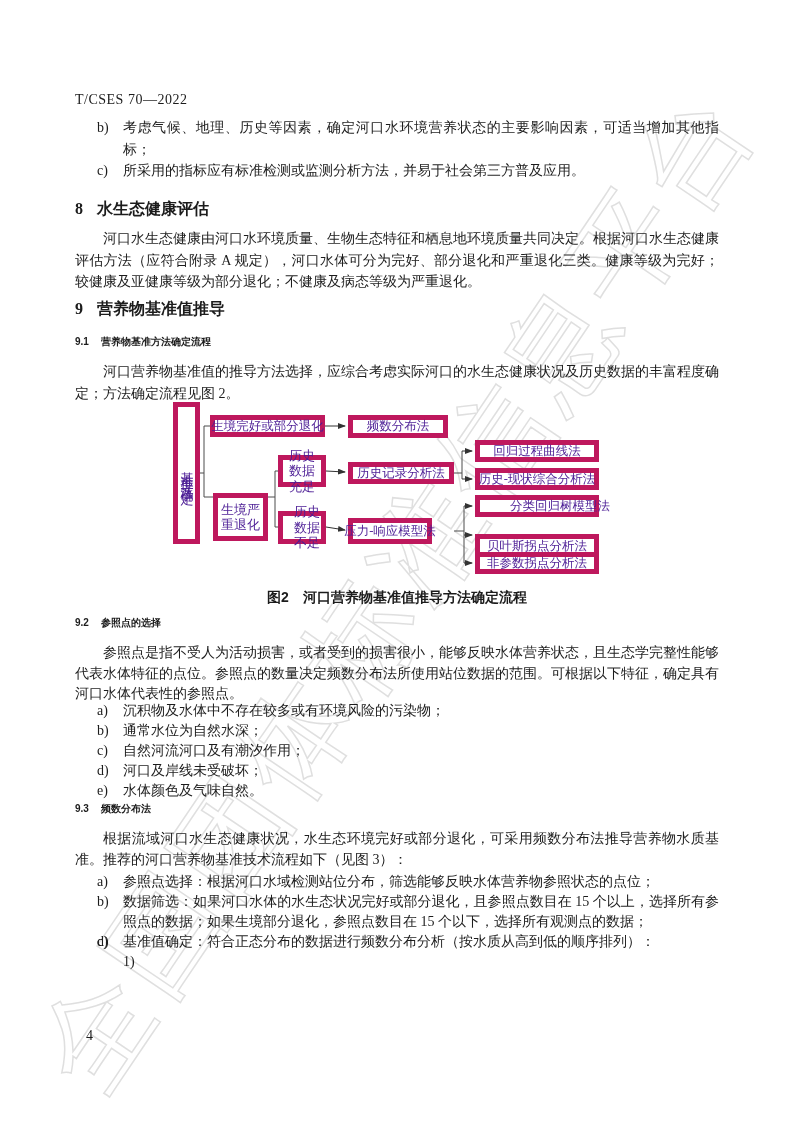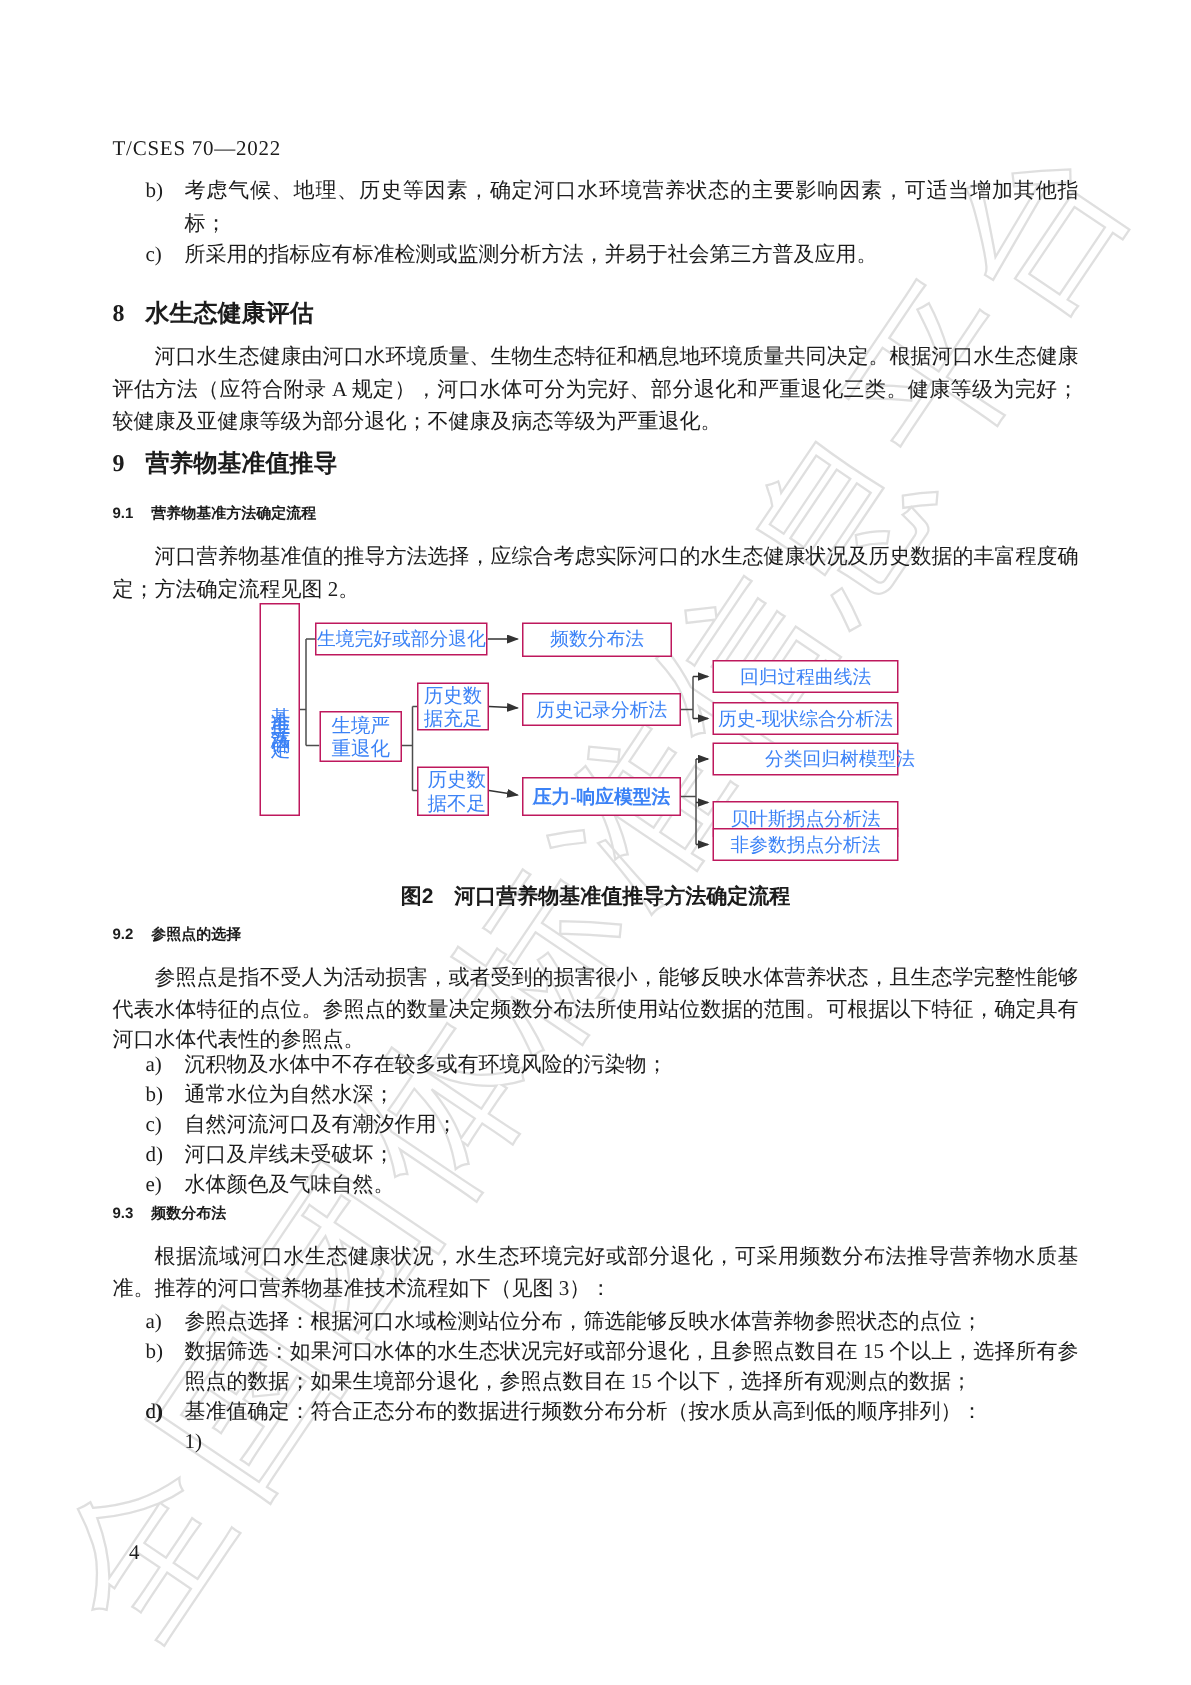--- a/index.html
+++ b/index.html
@@ -16,23 +16,23 @@
   .subheading .num{margin-right:12px;}
   .para{font-size:14px;line-height:21.5px;text-align:justify;text-indent:28px;}
   .item{position:relative;padding-left:48px;font-size:14px;line-height:20px;text-align:justify;}
   .item>.lbl{position:absolute;left:22px;top:0;}
   .subitem{position:relative;padding-left:70px;font-size:14px;line-height:20px;text-align:justify;}
   .subitem>.lbl{position:absolute;left:48px;top:0;}
 
   
   .fig{left:75px;top:402px;width:644px;height:176px;}
   .node{
-    position:absolute;border:1px solid #be185d;background:#fff;box-sizing:border-box;
+    position:absolute;border:5px solid #be185d;background:#fff;box-sizing:border-box;
     display:flex;align-items:center;justify-content:center;
-    font-size:12.5px;color:#3b82f6;
+    font-size:12.5px;color:#4c1d95;
   }
   .node.nowrap{white-space:nowrap;}
   .node.multi{line-height:15.5px;text-align:center;font-size:13px;padding:1px;}
   .node.vert{writing-mode:vertical-lr;text-orientation:upright;font-size:13px;letter-spacing:3px;padding:4px 0;}
   svg.connectors{position:absolute;left:0;top:0;width:644px;height:176px;overflow:visible;}
   .caption{left:75px;width:644px;top:589px;text-align:center;
     font-family:"Liberation Sans","DejaVu Sans",sans-serif;font-weight:700;font-size:14px;}
   .caption .cap-title{margin-left:14px;}
 
   .page-num{left:86px;top:1028px;font-size:14px;}
@@ -91,25 +91,25 @@
     <path d="M251,125 L270,128" stroke="#333" stroke-width="1" fill="none" marker-end="url(#arw)"></path>
     <path d="M387,49 H397" stroke="#333" stroke-width="1" fill="none" marker-end="url(#arw)"></path>
     <path d="M387,77 H397" stroke="#333" stroke-width="1" fill="none" marker-end="url(#arw)"></path>
     <path d="M389,104 H397" stroke="#333" stroke-width="1" fill="none" marker-end="url(#arw)"></path>
     <path d="M389,133 H397" stroke="#333" stroke-width="1" fill="none" marker-end="url(#arw)"></path>
     <path d="M389,161 H397" stroke="#333" stroke-width="1" fill="none" marker-end="url(#arw)"></path>
   </svg>
   <div class="node vert" style="left:98px;top:0;width:27px;height:142px;">基准推导方法确定</div>
   <div class="node nowrap" style="left:135px;top:13px;width:115px;height:22px;">生境完好或部分退化</div>
   <div class="node nowrap" style="left:273px;top:13px;width:100px;height:23px;">频数分布法</div>
-  <div class="node multi" style="left:138px;top:72px;width:55px;height:34px;">生境严重退化</div>
+  <div class="node multi" style="left:138px;top:91px;width:55px;height:48px;">生境严重退化</div>
   <div class="node multi" style="left:203px;top:53px;width:48px;height:32px;">历史数据充足</div>
   <div class="node nowrap" style="left:273px;top:60px;width:106px;height:22px;">历史记录分析法</div>
   <div class="node multi" style="left:203px;top:109px;width:48px;height:33px;text-align:right;">历史数据不足</div>
-  <div class="node nowrap" style="left:273px;top:116px;width:106px;height:26px;font-weight:bold;">压力-响应模型法</div>
+  <div class="node nowrap" style="left:273px;top:116px;width:84px;height:26px;">压力-响应模型法</div>
   <div class="node nowrap" style="left:400px;top:38px;width:124px;height:22px;">回归过程曲线法</div>
   <div class="node nowrap" style="left:400px;top:66px;width:124px;height:22px;">历史-现状综合分析法</div>
   <div class="node nowrap" style="left:400px;top:93px;width:124px;height:22px;padding-left:46px;">分类回归树模型法</div>
   <div class="node nowrap" style="left:400px;top:132px;width:124px;height:24px;">贝叶斯拐点分析法</div>
   <div class="node nowrap" style="left:400px;top:150px;width:124px;height:22px;">非参数拐点分析法</div>
 </div>
 <div class="abs caption">
   <span>图2</span><span class="cap-title">河口营养物基准值推导方法确定流程</span>
 </div>
 

